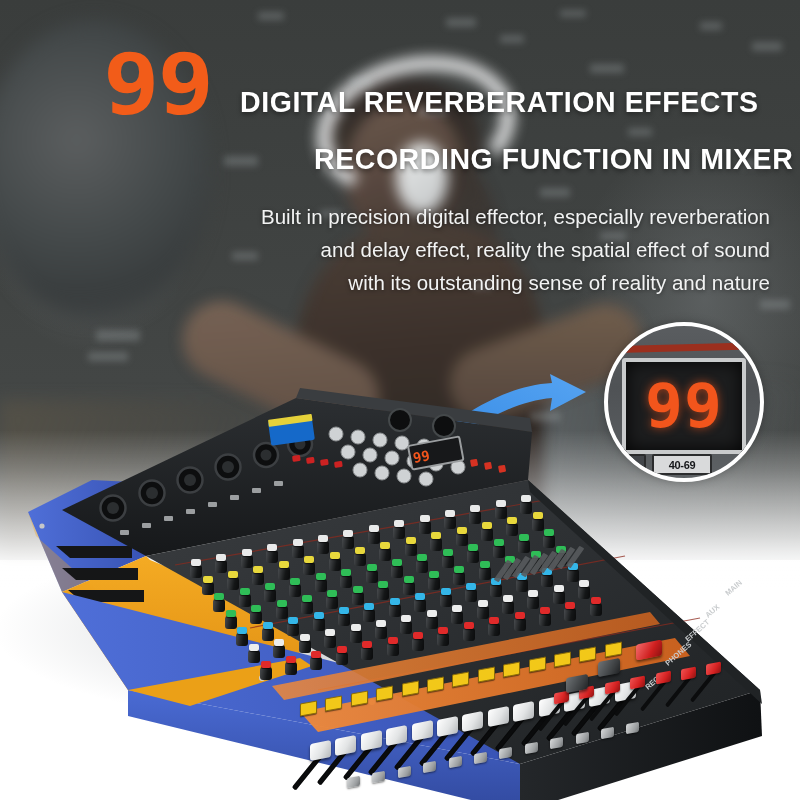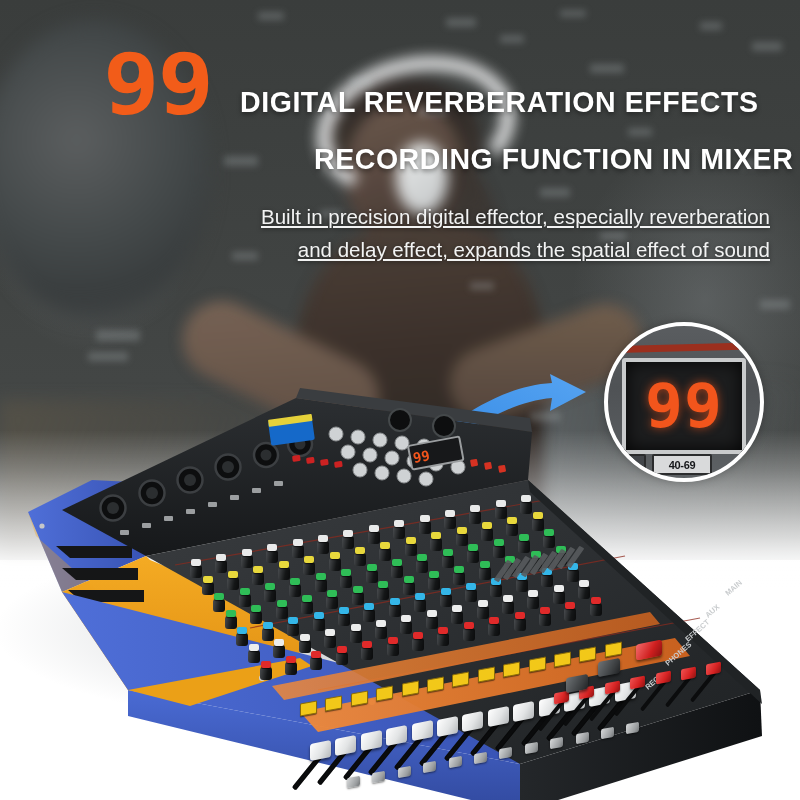--- a/index.html
+++ b/index.html
@@ -105,21 +105,21 @@
     text-shadow:0 2px 5px rgba(0,0,0,.45);
     transform:scaleX(.95);transform-origin:left center;
   }
   .h1{left:240px;top:85px;}
   .h2{left:314px;top:142px;}
   .sub{
     position:absolute;left:150px;top:200px;width:620px;
     text-align:right;color:#f2f3f3;font-size:20.5px;line-height:33px;
     text-shadow:0 1px 4px rgba(0,0,0,.5);
   }
-  .sub div{white-space:nowrap;text-decoration:underline;}
+  .sub div{white-space:nowrap;}
 
   
   .callout{
     position:absolute;left:604px;top:322px;width:152px;height:152px;border-radius:50%;
     border:4px solid #ffffff;overflow:hidden;
     background:linear-gradient(180deg,#5a5d60 0%,#4f5255 40%,#5d6164 100%);
     box-shadow:0 0 10px rgba(0,0,0,.25);
   }
   .co-redbar{position:absolute;left:-12px;top:18px;width:190px;height:7px;background:#9b2f1e;transform:rotate(-1.5deg);}
   .co-panel{
@@ -202,21 +202,22 @@
   <div class="bg-fade"></div>
   <div class="bg-white"></div>
   <div class="floor-shadow"></div>
 
   <div class="big99">99</div>
   <div class="h-line h1">DIGITAL REVERBERATION EFFECTS</div>
   <div class="h-line h2">RECORDING FUNCTION IN MIXER</div>
 
   <div class="sub">
     <div>Built in precision digital effector, especially reverberation</div>
-    <div>and delay effect, expands the spatial effect of sound</div>
+    <div>and delay effect, reality the spatial effect of sound</div>
+    <div>with its outstanding sense of reality and nature</div>
   </div>
 
   <svg class="arrow-svg" viewBox="0 0 230 120">
     <defs>
       <linearGradient id="agr" x1="0" y1="1" x2="1" y2="0">
         <stop offset="0" stop-color="#2f7fd6"></stop>
         <stop offset="0.5" stop-color="#4294ea"></stop>
         <stop offset="1" stop-color="#56a4f2"></stop>
       </linearGradient>
     </defs>

